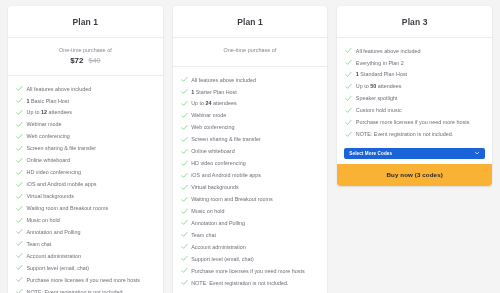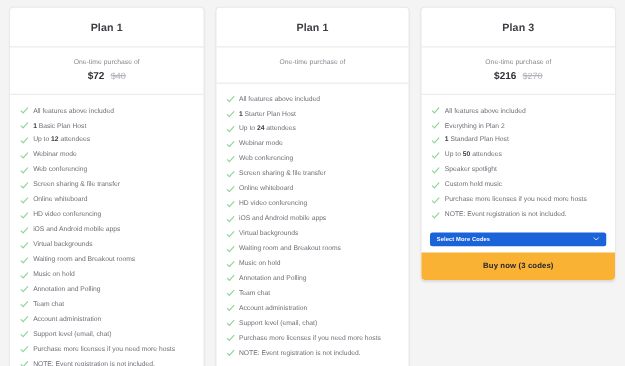--- a/index.html
+++ b/index.html
@@ -380,27 +380,20 @@
           </svg>
           <span class="feature-text">NOTE: Event registration is not included.</span>
         </li>
       </ul>
       <div class="spacer"></div>
     </div>
     <div class="plan-card">
       <div class="plan-header">
         <div class="plan-title">Plan 3</div>
       </div>
-      <div class="plan-price-block">
-        <div class="price-caption">One-time purchase of</div>
-        <div class="price-row">
-          <span class="price-current">$216</span>
-          <span class="price-original">$270</span>
-        </div>
-      </div>
       <ul class="features">
         <li class="feature-item">
           <svg class="check-icon" viewBox="0 0 12 12">
             <path d="M1.5 6.3 L4.3 9.2 L10.5 2.3" fill="none" stroke="#8fd49a" stroke-width="1.6" stroke-linecap="round" stroke-linejoin="round"></path>
           </svg>
           <span class="feature-text">All features above included</span>
         </li>
         <li class="feature-item">
           <svg class="check-icon" viewBox="0 0 12 12">
             <path d="M1.5 6.3 L4.3 9.2 L10.5 2.3" fill="none" stroke="#8fd49a" stroke-width="1.6" stroke-linecap="round" stroke-linejoin="round"></path>

